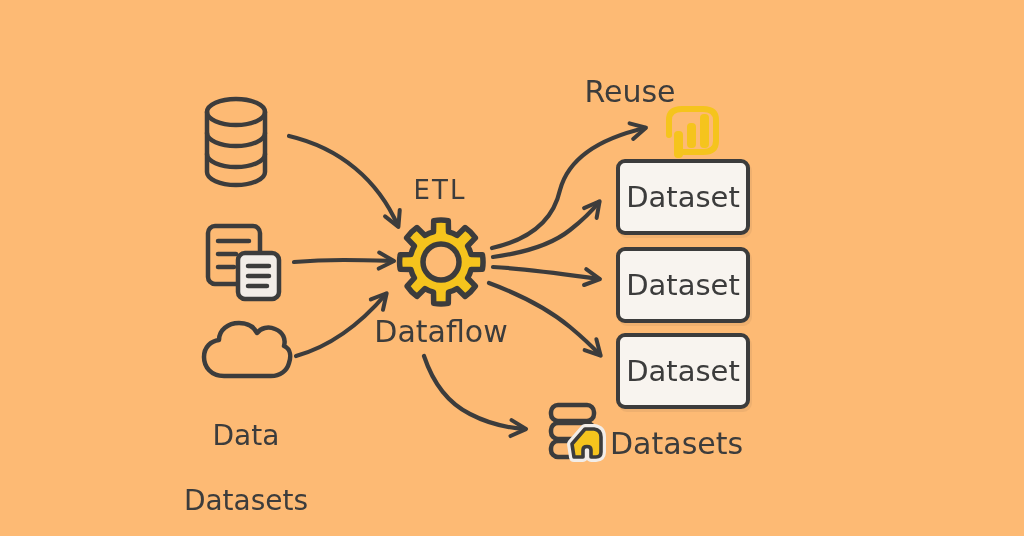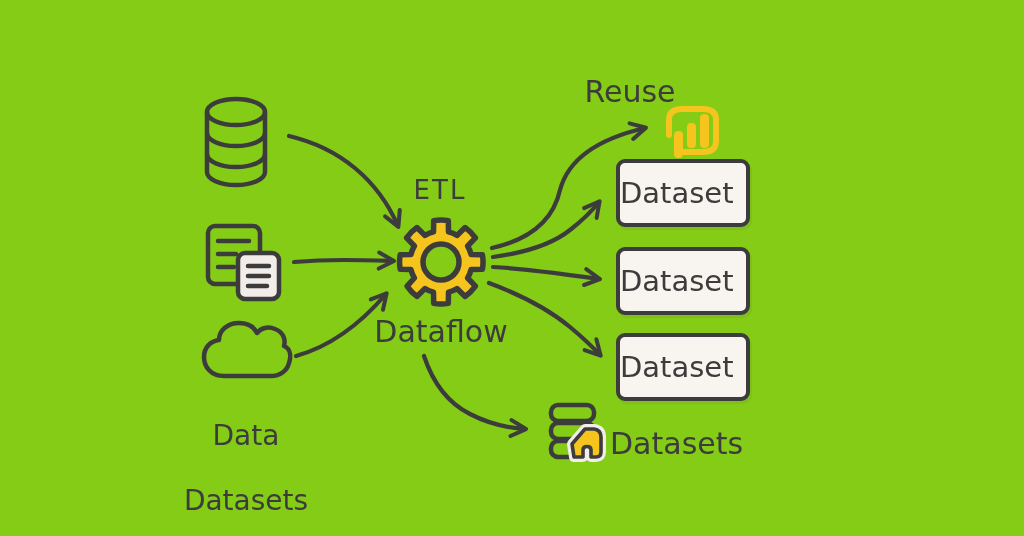--- a/index.html
+++ b/index.html
@@ -1,40 +1,40 @@
 <!DOCTYPE html>
 <html><head>
 <meta charset="utf-8">
 <style>
   html, body { margin: 0; padding: 0; }
   #stage {
     position: relative;
     width: 1024px;
     height: 536px;
-    background: #84cc16;
+    background: #fdba74;
     overflow: hidden;
     font-family: "DejaVu Sans", "Liberation Sans", sans-serif;
     color: #3C3C3C;
   }
   #diagram-svg { position: absolute; left: 0; top: 0; }
   .label { position: absolute; color: #3C3C3C; white-space: pre-line; }
   .lbl-center { text-align: center; }
   .reuse-label    { left: 565px; top: 74px;  width: 130px; font-size: 30px; }
   .etl-label      { left: 399px; top: 175px; width: 82px;  font-size: 26px; letter-spacing: 2px; text-align: center; }
   .dataflow-label { left: 355px; top: 314px; width: 172px; font-size: 30px; }
   .datasources-label { left: 170px; top: 388px; width: 152px; font-size: 28px; line-height: 1.15; text-align: center; }
   .datasets-label { left: 610px; top: 426px; width: 160px; font-size: 30px; }
   .dataset-box {
     position: absolute;
-    left: 616px; width: 134px; height: 68px;
+    left: 616px; width: 134px; height: 76px;
     box-sizing: border-box;
     background: #F8F4EF;
     border: 4px solid #3C3C3C;
     border-radius: 9px;
-    display: flex; align-items: center; 
+    display: flex; align-items: center; justify-content: center;
     font-size: 29px;
     box-shadow: 2px 3px 0 rgba(60,60,60,0.07);
   }
   .dataset-box-1 { top: 159px; }
   .dataset-box-2 { top: 247px; }
   .dataset-box-3 { top: 333px; }
 </style>
 </head>
 <body>
 

